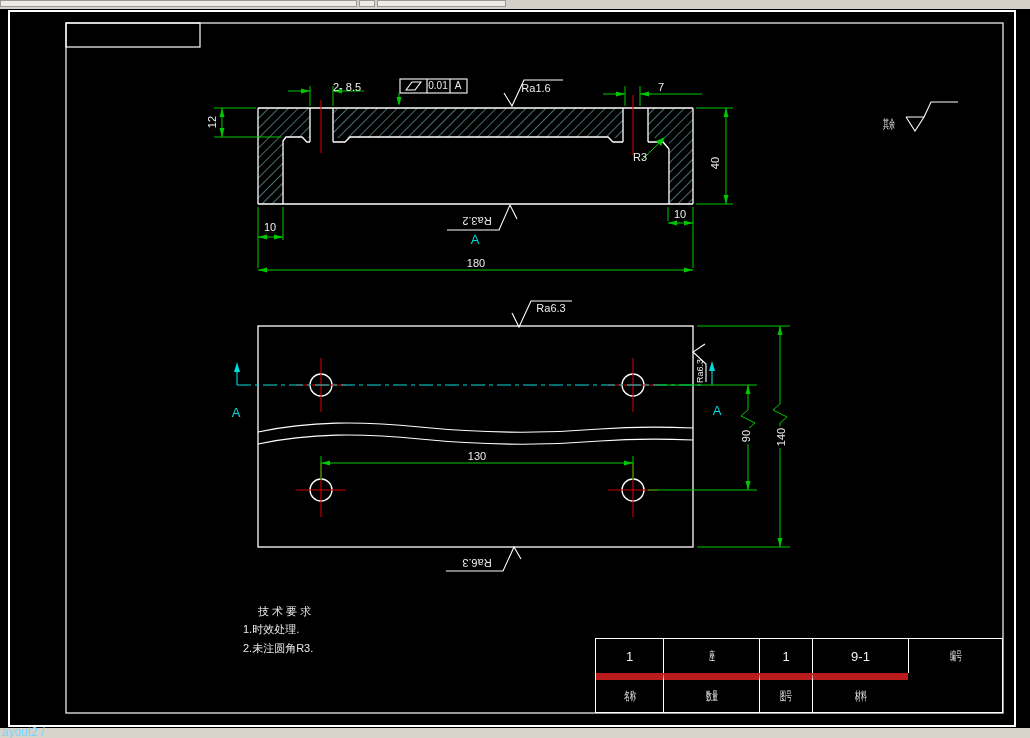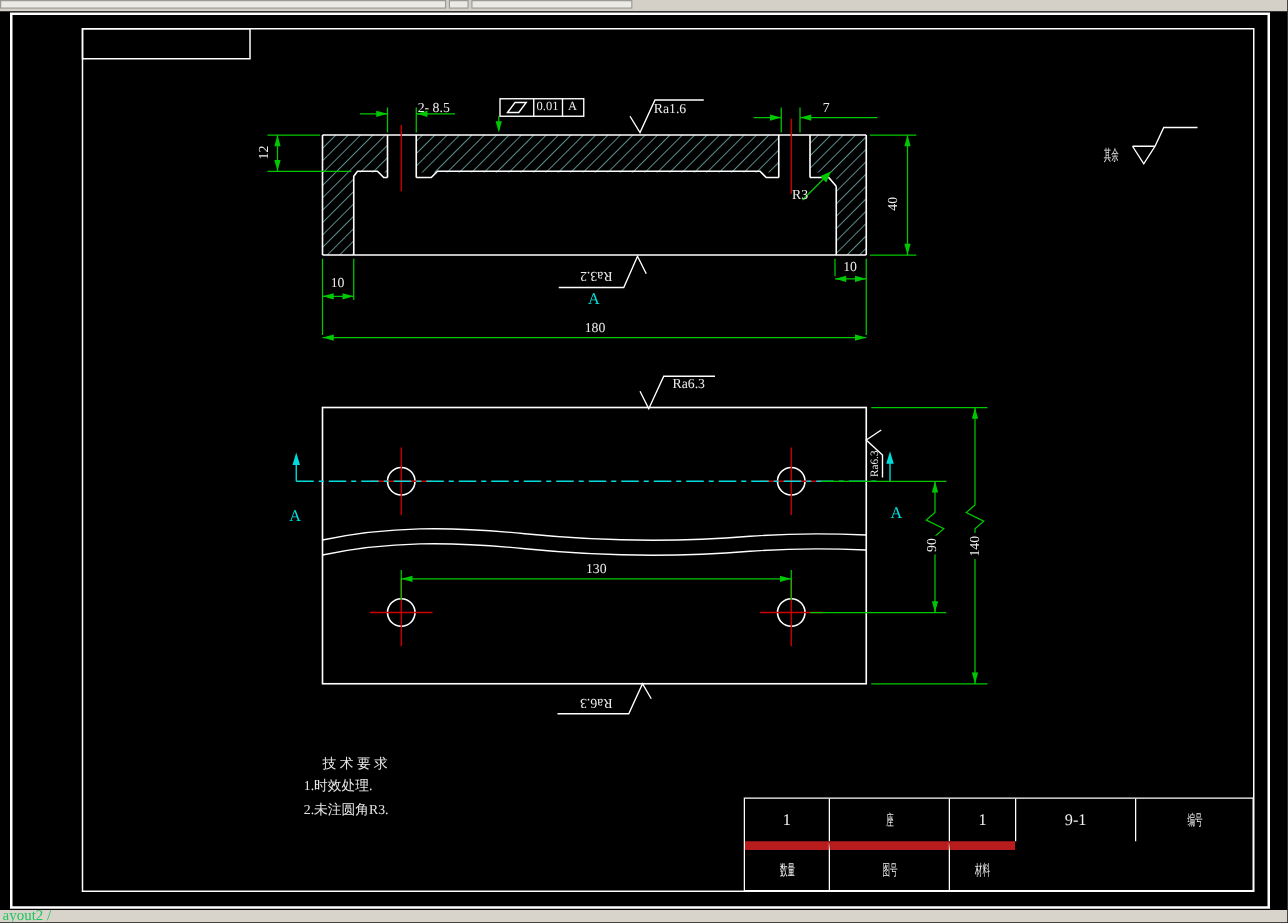--- a/index.html
+++ b/index.html
@@ -1,24 +1,24 @@
 <!DOCTYPE html>
 <html><head>
 <meta charset="utf-8">
 <style>
   html,body{margin:0;padding:0;background:#555;}
   #screen{position:relative;width:1030px;height:738px;background:#000;overflow:hidden;
-          font-family:Liberation Serif, serif;}
+          font-family:Liberation Sans, sans-serif;}
   .abs{position:absolute;}
   
   #topbar{left:0;top:0;width:1030px;height:9px;background:#d4d0c8;}
   .tseg{position:absolute;top:0;height:7px;background:#eceae4;border:1px solid #9a9a95;box-sizing:border-box;}
   
   #bottombar{left:0;top:728px;width:1030px;height:10px;background:#d8d4cc;}
-  #tabtext{left:2px;top:725px;color:#22c55e;font-size:12px;white-space:nowrap;}
+  #tabtext{left:2px;top:725px;color:#7dd3fc;font-size:12px;white-space:nowrap;}
   
   .lbl{position:absolute;color:#ededed;font-size:11px;line-height:1;white-space:nowrap;
        transform:translate(-50%,-50%);}
   .f10{font-size:10px;}
   .f9{font-size:9px;}
   .f12{font-size:12px;}
   .r90{transform:translate(-50%,-50%) rotate(-90deg);}
   .r180{transform:translate(-50%,-50%) rotate(180deg);}
   .cy{color:#00dcdc;font-size:13px;}
   .bgk{background:#000;padding:0 2px;}
@@ -205,20 +205,23 @@
     <div class="tb-cell">
         <span>1</span>
       </div>
     <div class="tb-cell">
         <span>9-1</span>
       </div>
     <div class="tb-cell">
         <span class="sq">编号</span>
       </div>
     <div class="tb-cell">
+        <span class="sq">名称</span>
+      </div>
+    <div class="tb-cell">
         <span class="sq">数量</span>
       </div>
     <div class="tb-cell">
         <span class="sq">图号</span>
       </div>
     <div class="tb-cell">
         <span class="sq">材料</span>
       </div>
   </div>
 

